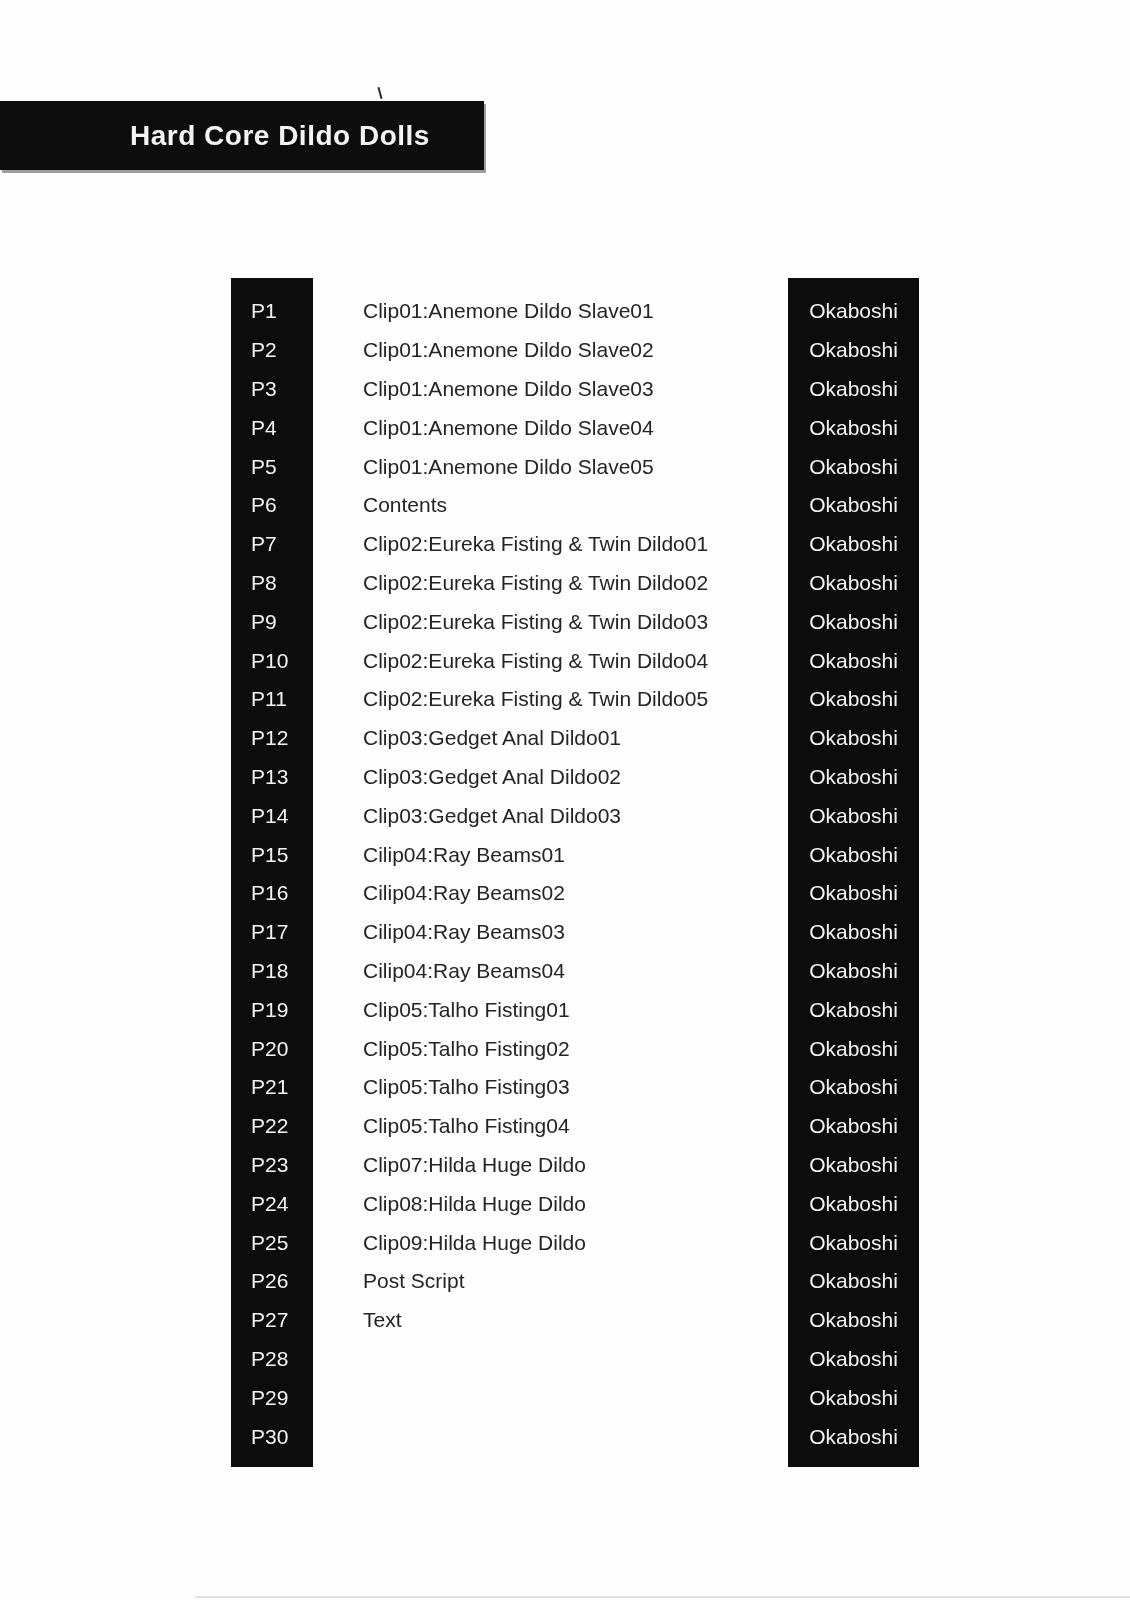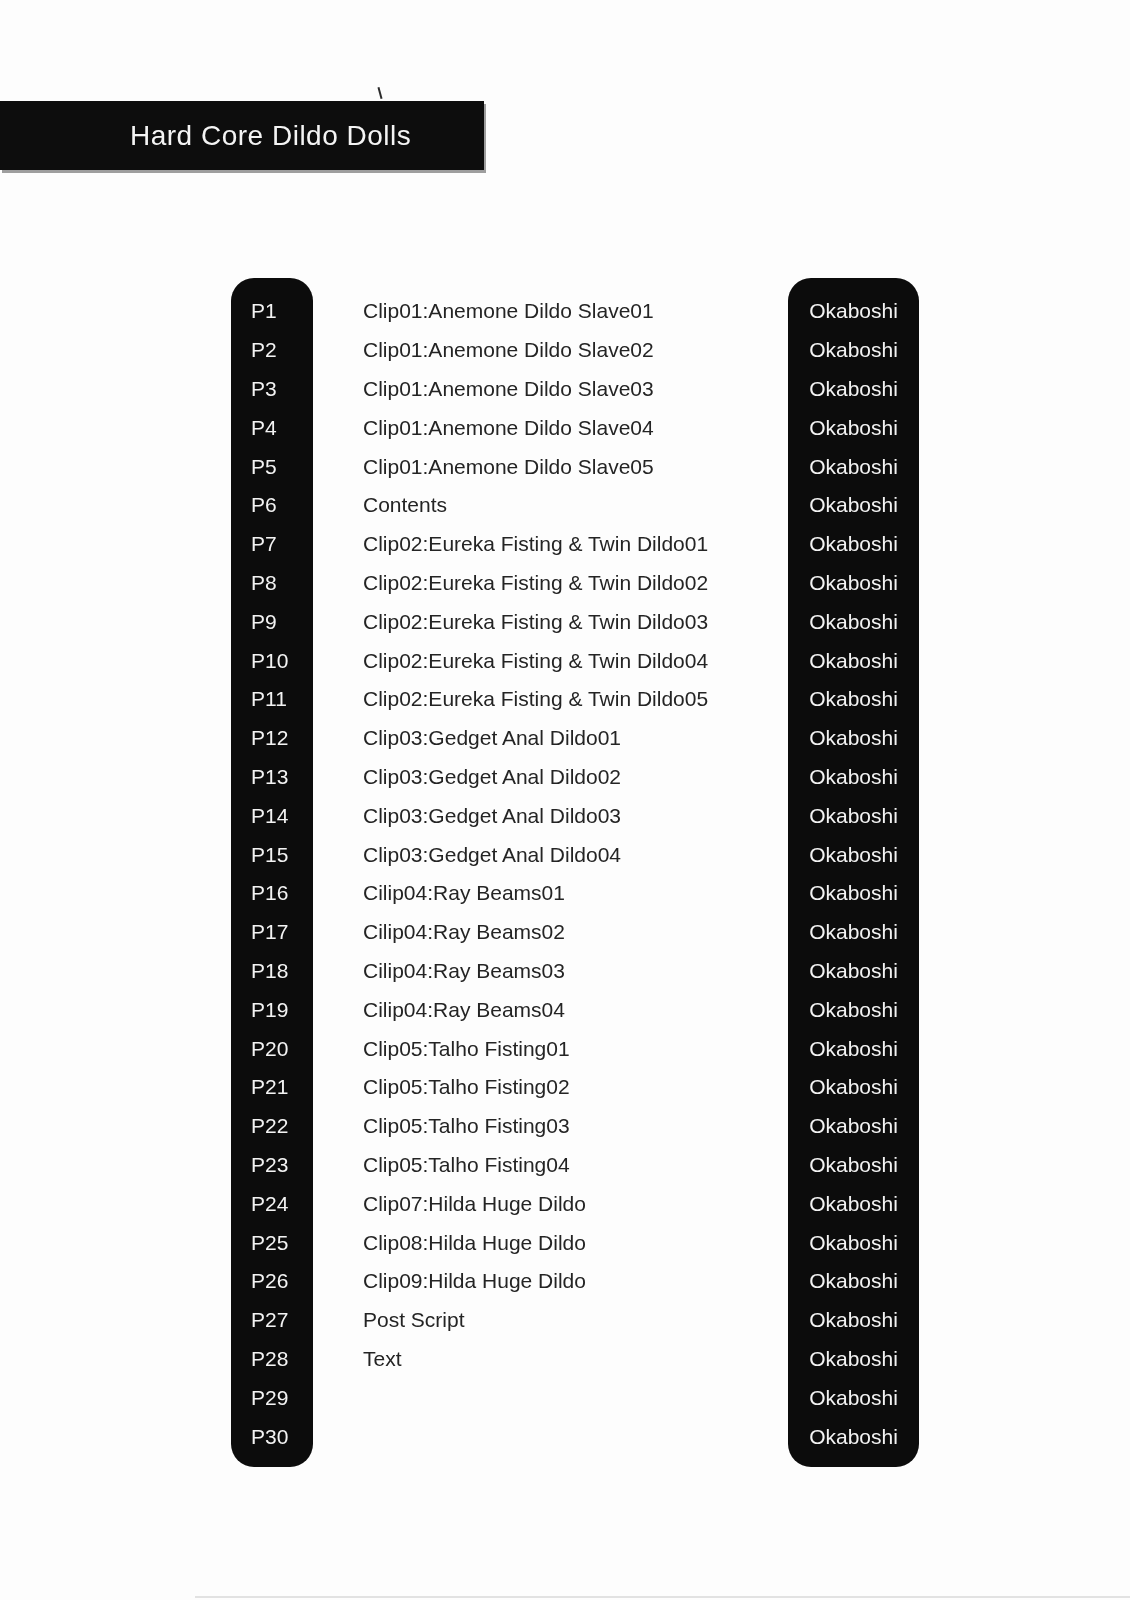--- a/index.html
+++ b/index.html
@@ -24,21 +24,21 @@
     background: #0d0d0d;
     box-shadow: 2px 3px 0 #9e9e9e;
     display: flex;
     align-items: center;
     padding-left: 130px;
     box-sizing: border-box;
   }
   .title-banner .title-text {
     color: #f4f4f4;
     font-size: 28px;
-    font-weight: 400;
+    font-weight: 700;
     letter-spacing: 0.5px;
     white-space: nowrap;
   }
   .scan-tick {
     position: absolute;
     left: 379px;
     top: 87px;
     width: 2px;
     height: 12px;
     background: #2a2a2a;
@@ -52,21 +52,20 @@
     align-items: flex-start;
   }
   .col {
     padding-top: 14px;
     padding-bottom: 11px;
     box-sizing: border-box;
   }
   .col.black {
     background: #0c0c0c;
     color: #f3f3f3;
-    border-radius: 23px;
   }
   .pages-col {
     width: 82px;
   }
   .titles-col {
     width: 425px;
     margin-left: 50px;
     color: #242424;
   }
   .credits-col {
@@ -147,21 +146,20 @@
         <div class="cell title-cell">Clip01:Anemone Dildo Slave05</div>
         <div class="cell title-cell">Contents</div>
         <div class="cell title-cell">Clip02:Eureka Fisting &amp; Twin Dildo01</div>
         <div class="cell title-cell">Clip02:Eureka Fisting &amp; Twin Dildo02</div>
         <div class="cell title-cell">Clip02:Eureka Fisting &amp; Twin Dildo03</div>
         <div class="cell title-cell">Clip02:Eureka Fisting &amp; Twin Dildo04</div>
         <div class="cell title-cell">Clip02:Eureka Fisting &amp; Twin Dildo05</div>
         <div class="cell title-cell">Clip03:Gedget Anal Dildo01</div>
         <div class="cell title-cell">Clip03:Gedget Anal Dildo02</div>
         <div class="cell title-cell">Clip03:Gedget Anal Dildo03</div>
-        <div class="cell title-cell">Clip03:Gedget Anal Dildo04</div>
         <div class="cell title-cell">Cilip04:Ray Beams01</div>
         <div class="cell title-cell">Cilip04:Ray Beams02</div>
         <div class="cell title-cell">Cilip04:Ray Beams03</div>
         <div class="cell title-cell">Cilip04:Ray Beams04</div>
         <div class="cell title-cell">Clip05:Talho Fisting01</div>
         <div class="cell title-cell">Clip05:Talho Fisting02</div>
         <div class="cell title-cell">Clip05:Talho Fisting03</div>
         <div class="cell title-cell">Clip05:Talho Fisting04</div>
         <div class="cell title-cell">Clip07:Hilda Huge Dildo</div>
         <div class="cell title-cell">Clip08:Hilda Huge Dildo</div>

